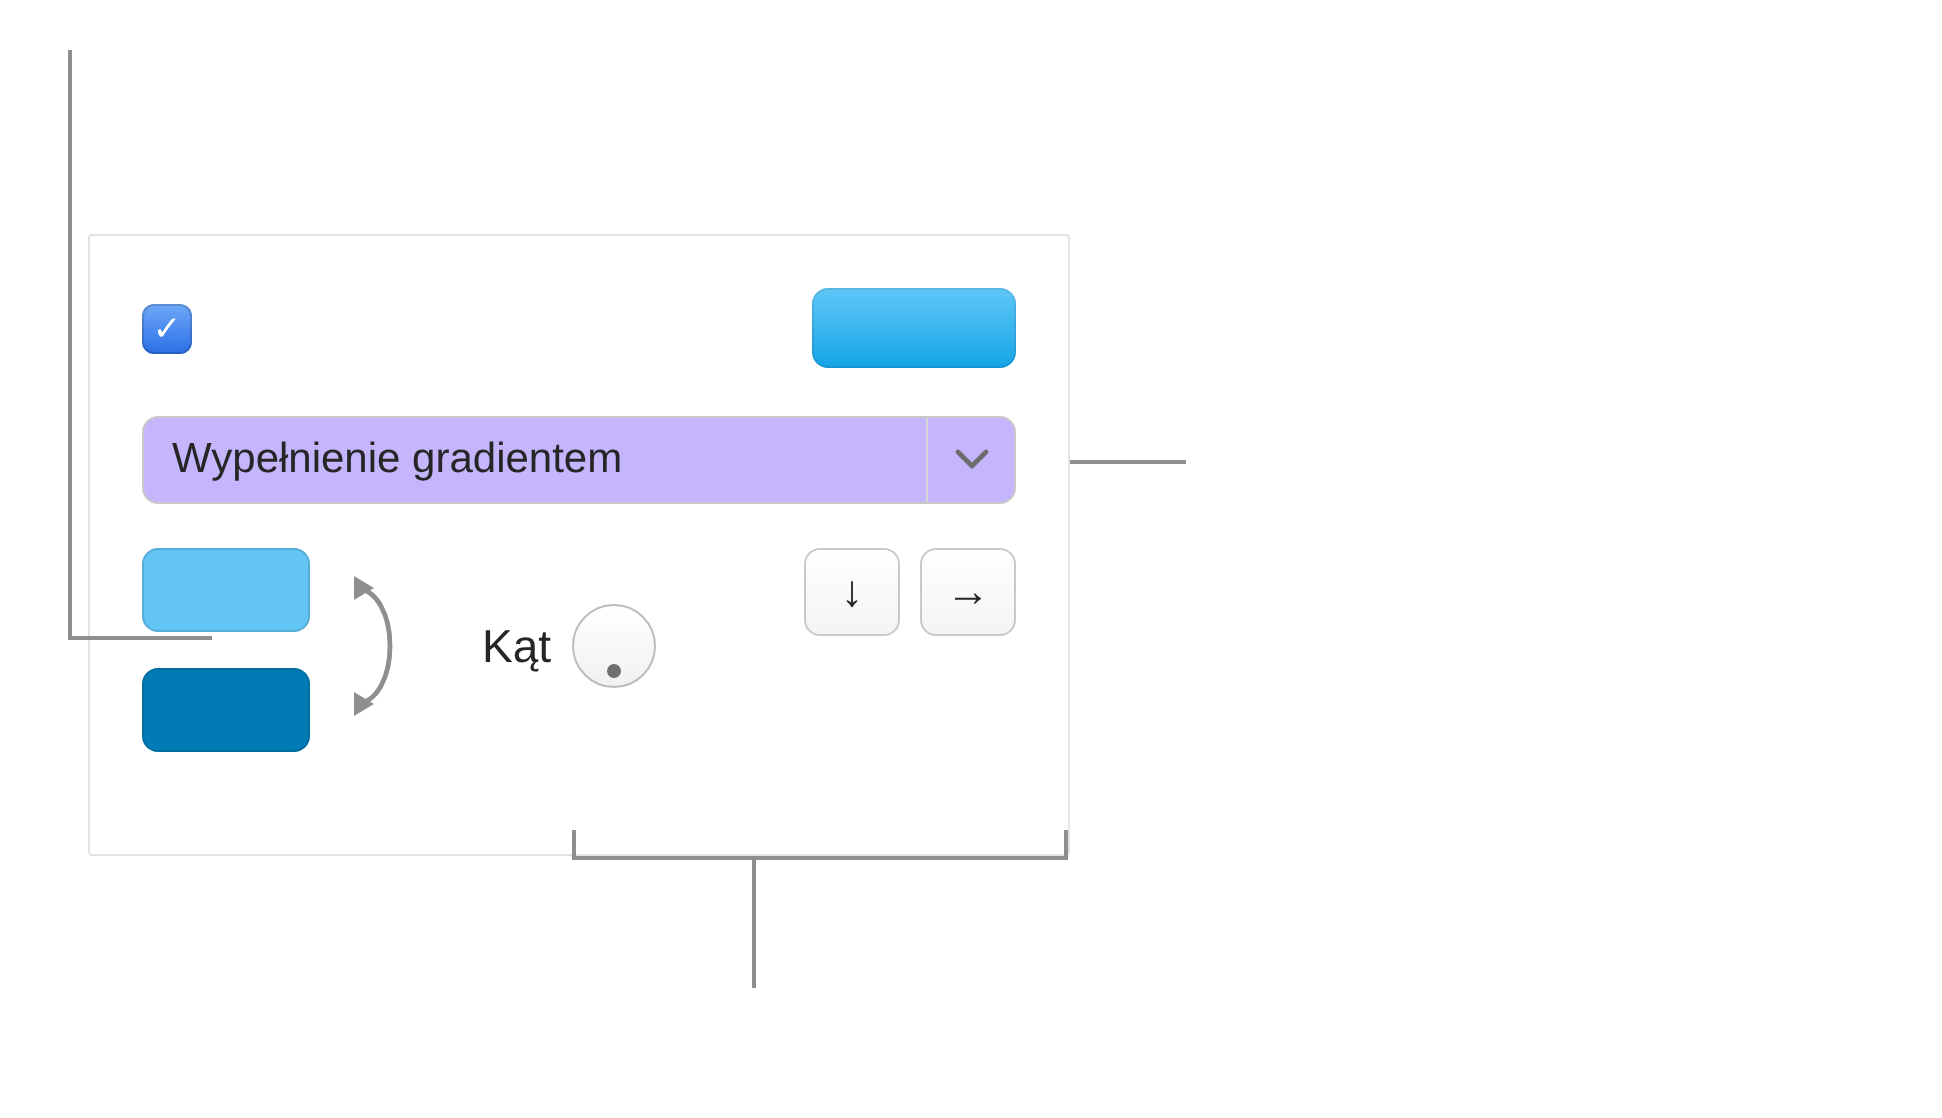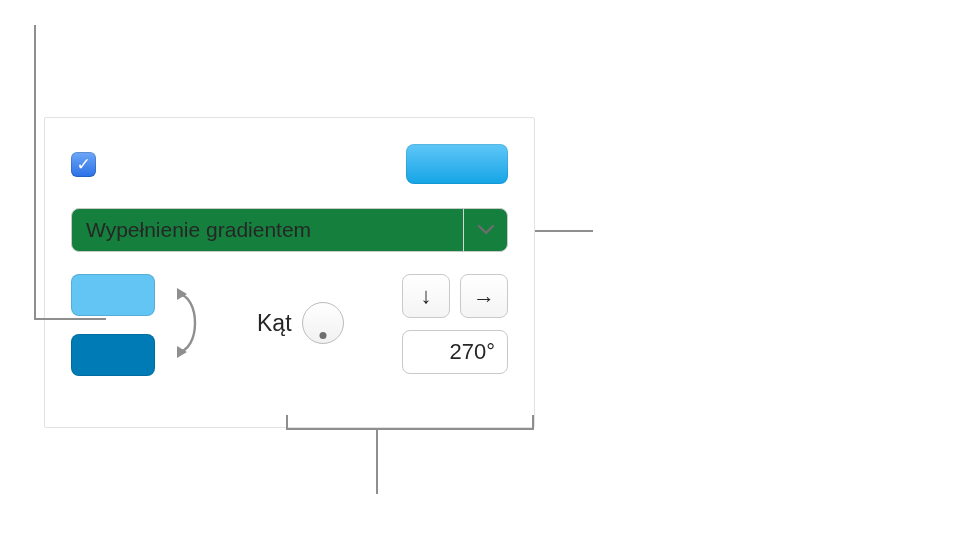--- a/index.html
+++ b/index.html
@@ -56,21 +56,21 @@
       background: linear-gradient(180deg, #60c7f7 0%, #15a4e6 100%);
       box-shadow: inset 0 0 0 1px rgba(0,0,0,.08);
     }
     
     .dropdown {
       margin-top: 22px;
       height: 44px;
       width: 100%;
       border: 1px solid #c9c9c9;
       border-radius: 8px;
-      background: #15803d;
+      background: #c4b5fd;
       display: flex;
       align-items: stretch;
       overflow: hidden;
     }
     .dropdown-label {
       flex: 1;
       display: flex;
       align-items: center;
       padding-left: 14px;
       font-size: 21px;
@@ -108,21 +108,21 @@
       position: absolute;
       left: 94px;
       top: 10px;
       width: 52px;
       height: 78px;
     }
     .angle-block {
       display: flex;
       align-items: center;
       position: absolute;
-      left: 186px;
+      left: 170px;
       top: 28px;
       gap: 10px;
     }
     .angle-text { font-size: 23px; }
     .angle-dial {
       width: 42px;
       height: 42px;
       border-radius: 50%;
       border: 1px solid #bcbcbc;
       background: linear-gradient(#fff, #f1f1f1);
@@ -225,23 +225,20 @@
 
     <div class="dir-buttons">
       <div class="dir-btn">
         <span>↓</span>
       </div>
       <div class="dir-btn">
         <span>→</span>
       </div>
     </div>
 
-    <div class="angle-field">
-      <span>270°</span>
-    </div>
 
   </div>
 </div>
 
 <div class="leader l-left-v"></div>
 <div class="leader l-left-h"></div>
 <div class="leader l-right-h"></div>
 <div class="leader l-bottom-h"></div>
 <div class="leader l-bottom-t1"></div>
 <div class="leader l-bottom-t2"></div>

